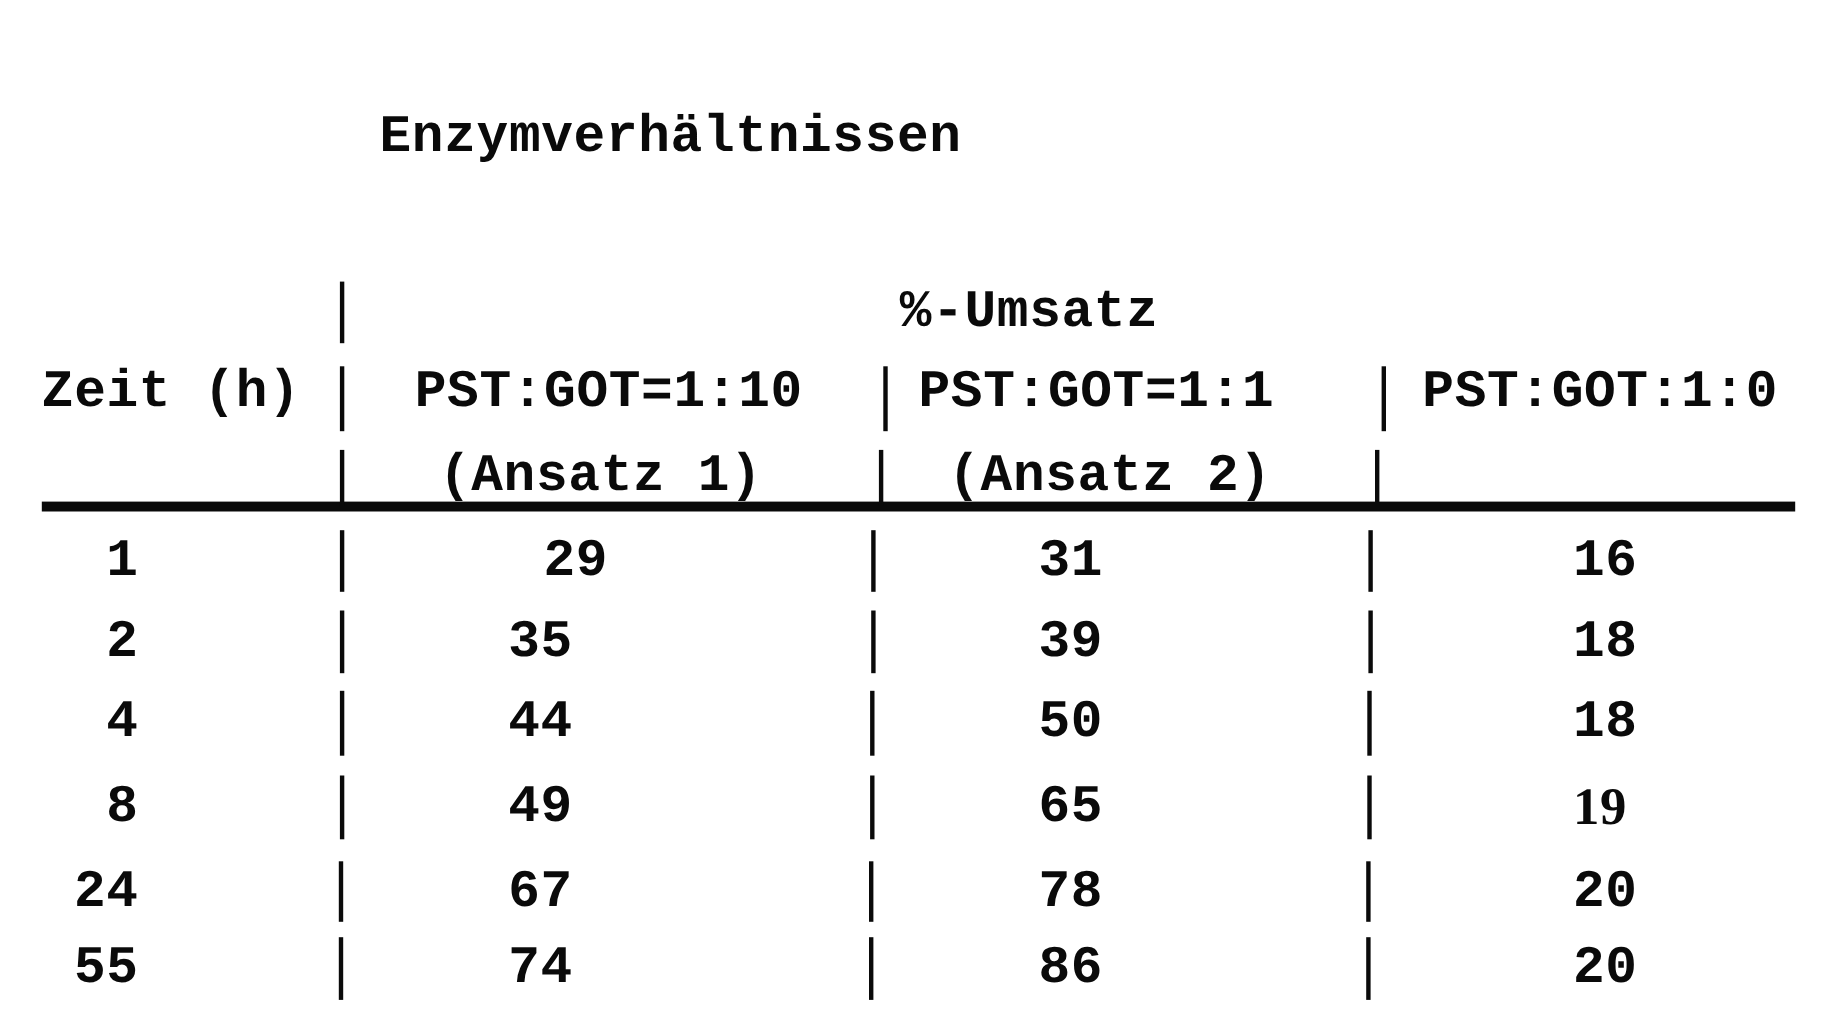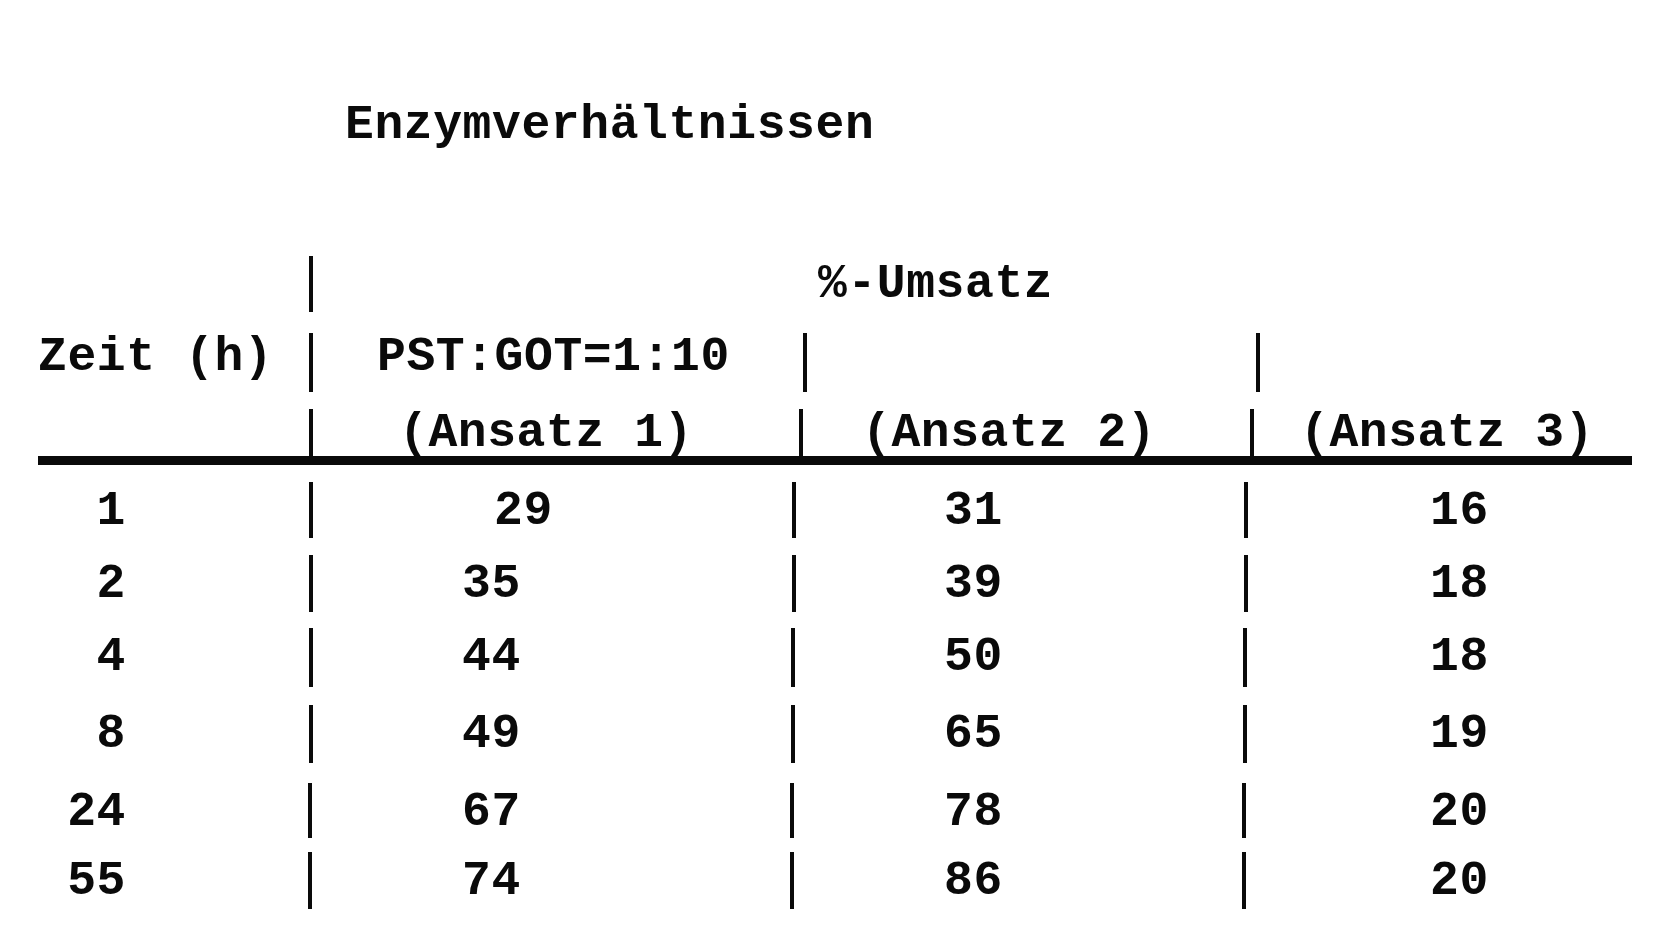--- a/index.html
+++ b/index.html
@@ -25,24 +25,25 @@
 <body>
 
 <div class="page">
 
   <div class="abs" style="left:345px; top:101px;text-align:center;">Enzymverhältnissen</div>
 
   <div class="abs" style="left:38px; top:333px;">Zeit (h)</div>
 
   <div class="abs" style="left:818px; top:260px;">%-Umsatz</div>
   <div class="abs" style="left:377px; top:333px;">PST:GOT=1:10</div>
+  <div class="abs" style="left:835px; top:333px;">PST:GOT=1:1</div>
+  <div class="abs" style="left:1293px; top:333px;">PST:GOT:1:0</div>
 
   <div class="abs" style="left:399px; top:409px;">(Ansatz 1)</div>
   <div class="abs" style="left:862px; top:409px;">(Ansatz 2)</div>
-  <div class="abs" style="left:1300px; top:409px;">(Ansatz 3)</div>
 
   <div class="rule" style="left:38px; top:456px; width:1594px; height:9px;"></div>
 
   <div>
     <div class="abs right" style="left:38px; top:487px; width:88px;">1</div>
     <div class="abs" style="left:462px; top:487px;margin-left:32px;">29</div>
     <div class="abs" style="left:944px; top:487px;">31</div>
     <div class="abs" style="left:1430px; top:487px;">16</div>
   </div>
   <div>
@@ -54,21 +55,21 @@
   <div>
     <div class="abs right" style="left:38px; top:633px; width:88px;">4</div>
     <div class="abs" style="left:462px; top:633px;">44</div>
     <div class="abs" style="left:944px; top:633px;">50</div>
     <div class="abs" style="left:1430px; top:633px;">18</div>
   </div>
   <div>
     <div class="abs right" style="left:38px; top:710px; width:88px;">8</div>
     <div class="abs" style="left:462px; top:710px;">49</div>
     <div class="abs" style="left:944px; top:710px;">65</div>
-    <div class="abs" style="left:1430px; top:710px;">19</div>
+    <div class="abs" style="left:1430px; top:710px;font-family:Liberation Serif, serif;">19</div>
   </div>
   <div>
     <div class="abs right" style="left:38px; top:788px; width:88px;">24</div>
     <div class="abs" style="left:462px; top:788px;">67</div>
     <div class="abs" style="left:944px; top:788px;">78</div>
     <div class="abs" style="left:1430px; top:788px;">20</div>
   </div>
   <div>
     <div class="abs right" style="left:38px; top:857px; width:88px;">55</div>
     <div class="abs" style="left:462px; top:857px;">74</div>

